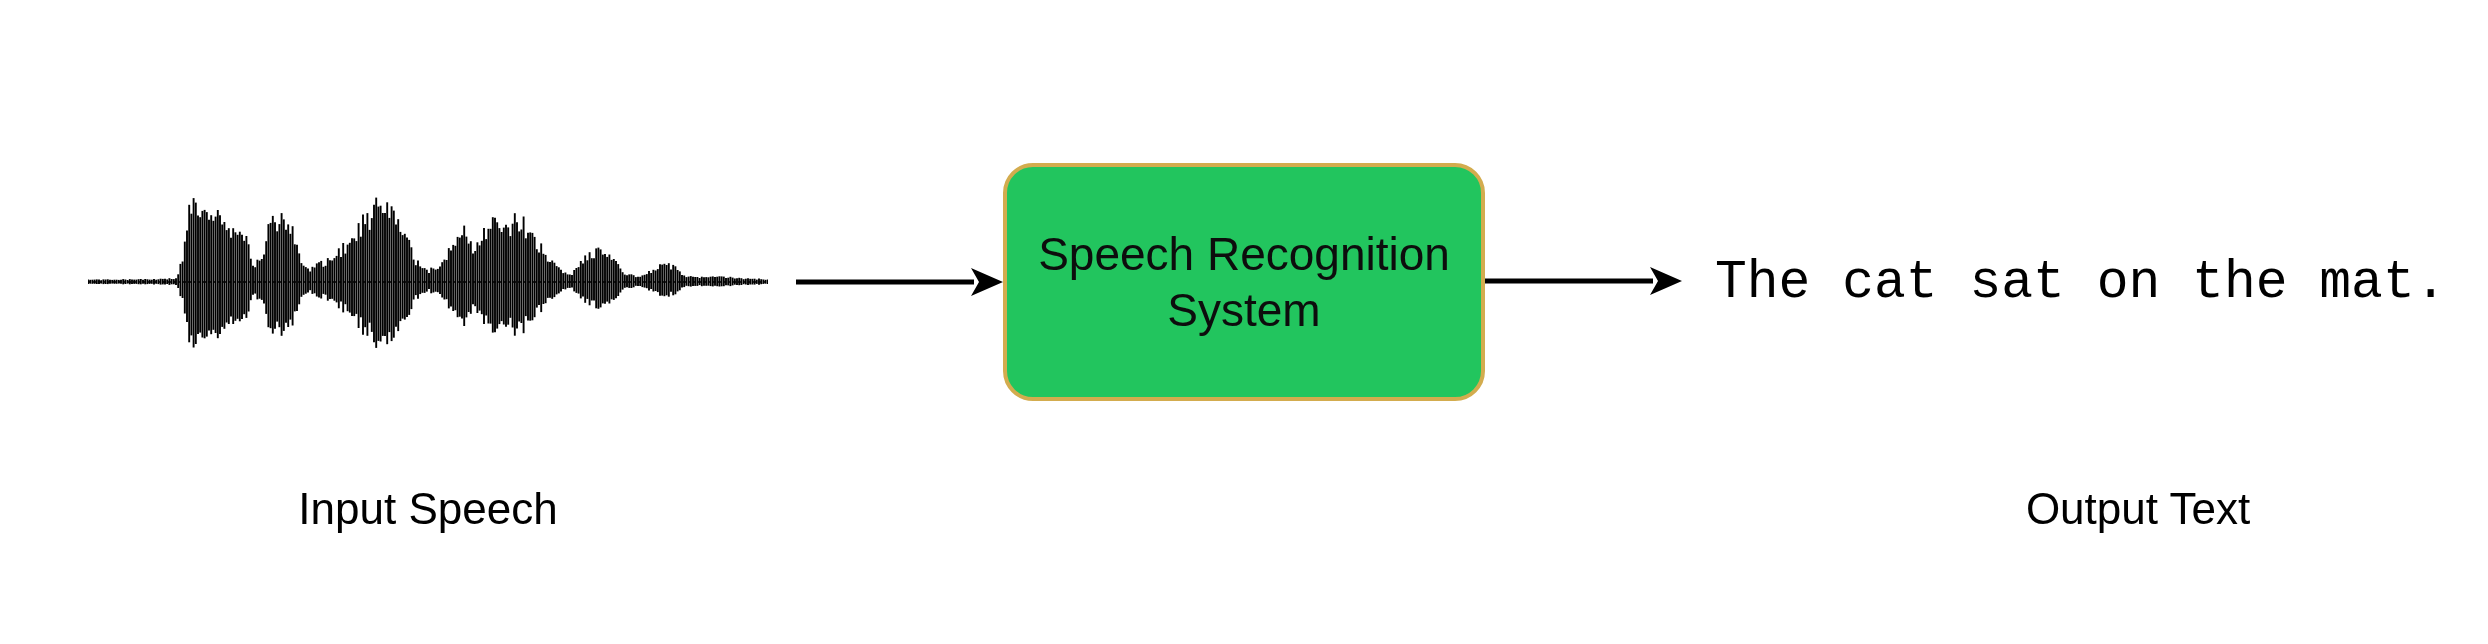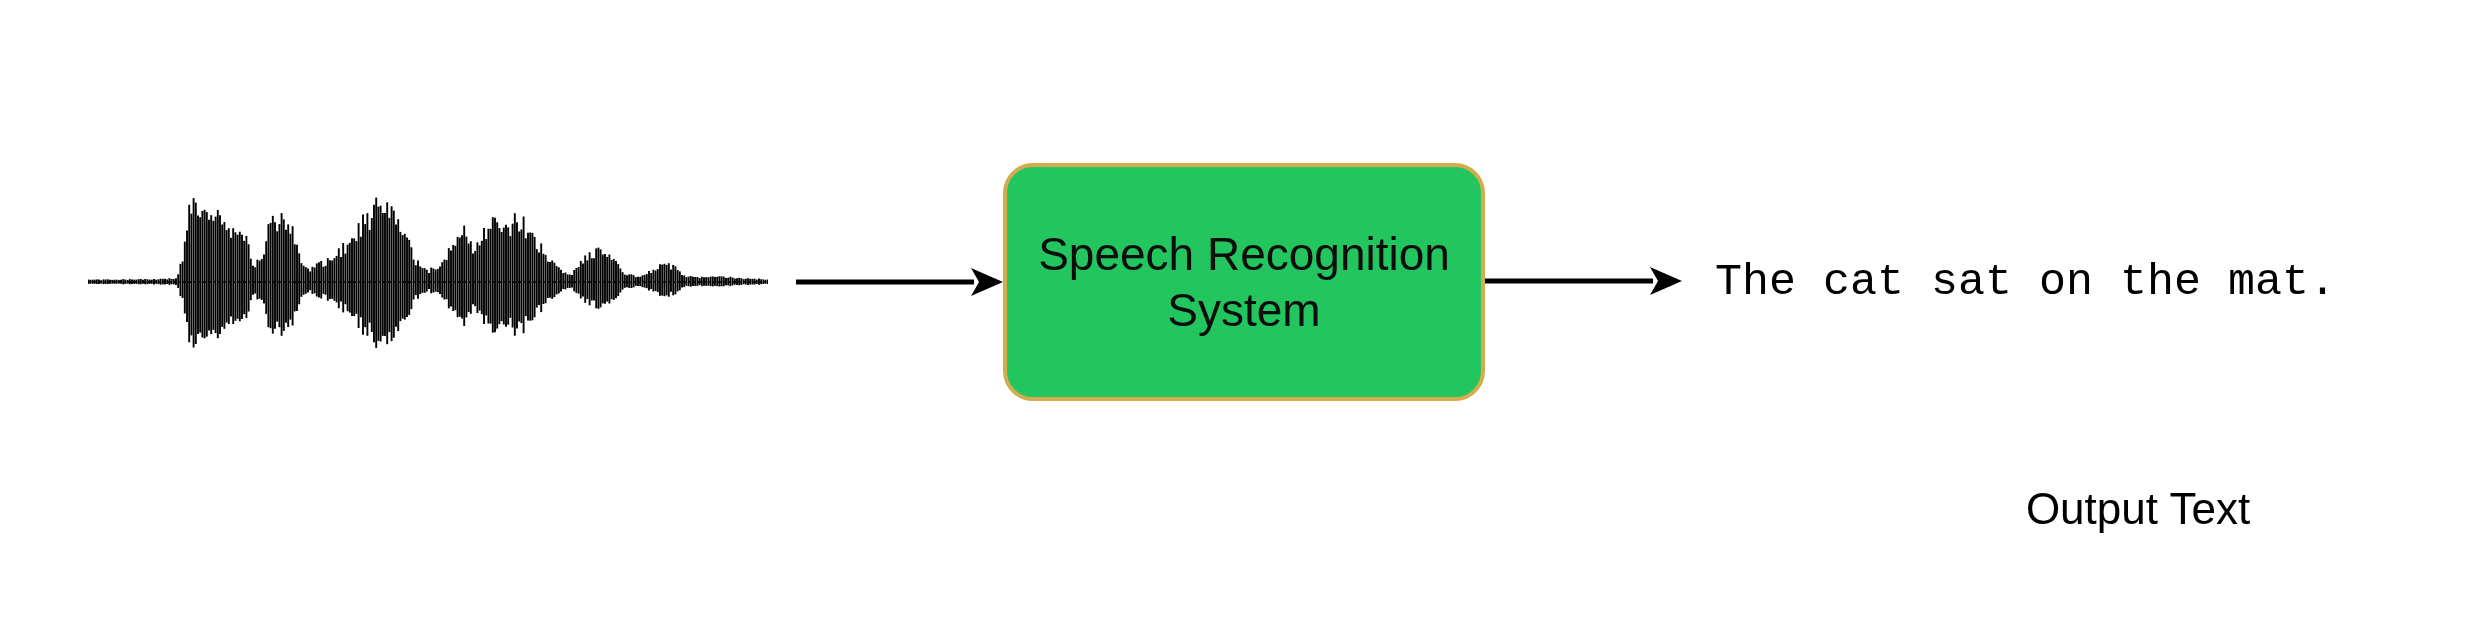--- a/index.html
+++ b/index.html
@@ -49,21 +49,21 @@
     font-size:46px;
     line-height:56px;
     color:#0d0d0d;
     width:440px;
   }
 
   .output-text {
     left:1715px; top:251px;
     width:760px;
     font-family:"Liberation Mono", monospace;
-    font-size:45px;
+    font-size:53px;
     line-height:64px;
     color:#000000;
     white-space:nowrap;
   }
 </style>
 </head>
 <body>
 
 <div class="canvas" style="background: rgb(255, 255, 255);">
 
@@ -374,20 +374,21 @@
       <line x1="664.4000000000013" y1="146.8" x2="664.4000000000013" y2="152.5" stroke="#000000" stroke-width="1.9"></line>
       <line x1="666.6000000000014" y1="146.7" x2="666.6000000000014" y2="152.6" stroke="#000000" stroke-width="1.9"></line>
       <line x1="668.8000000000014" y1="147.6" x2="668.8000000000014" y2="151.9" stroke="#000000" stroke-width="1.9"></line>
       <line x1="671.0000000000015" y1="146.5" x2="671.0000000000015" y2="152.7" stroke="#000000" stroke-width="1.9"></line>
       <line x1="673.2000000000015" y1="147.2" x2="673.2000000000015" y2="152.2" stroke="#000000" stroke-width="1.9"></line>
       <line x1="675.4000000000016" y1="147.5" x2="675.4000000000016" y2="151.9" stroke="#000000" stroke-width="1.9"></line>
       <line x1="677.6000000000016" y1="147.8" x2="677.6000000000016" y2="151.7" stroke="#000000" stroke-width="1.9"></line>
       <line x1="679.8000000000017" y1="147.6" x2="679.8000000000017" y2="151.9" stroke="#000000" stroke-width="1.9"></line>
     </svg>
 
+  <div class="abs caption caption-input">Input Speech</div>
 
   <svg class="abs arrow arrow-1" viewBox="0 0 212 44" xmlns="http://www.w3.org/2000/svg">
     <line x1="3" y1="22" x2="181" y2="22" stroke="#000000" stroke-width="5"></line>
     <polygon points="178,8 210,22 178,36 186,22" fill="#000000"></polygon>
   </svg>
 
   <div class="abs process-box" style="background: #22c55e; border-color: rgb(211, 172, 78);">
     <div class="process-label" style="color: rgb(13, 13, 13);">Speech Recognition System</div>
   </div>
 

